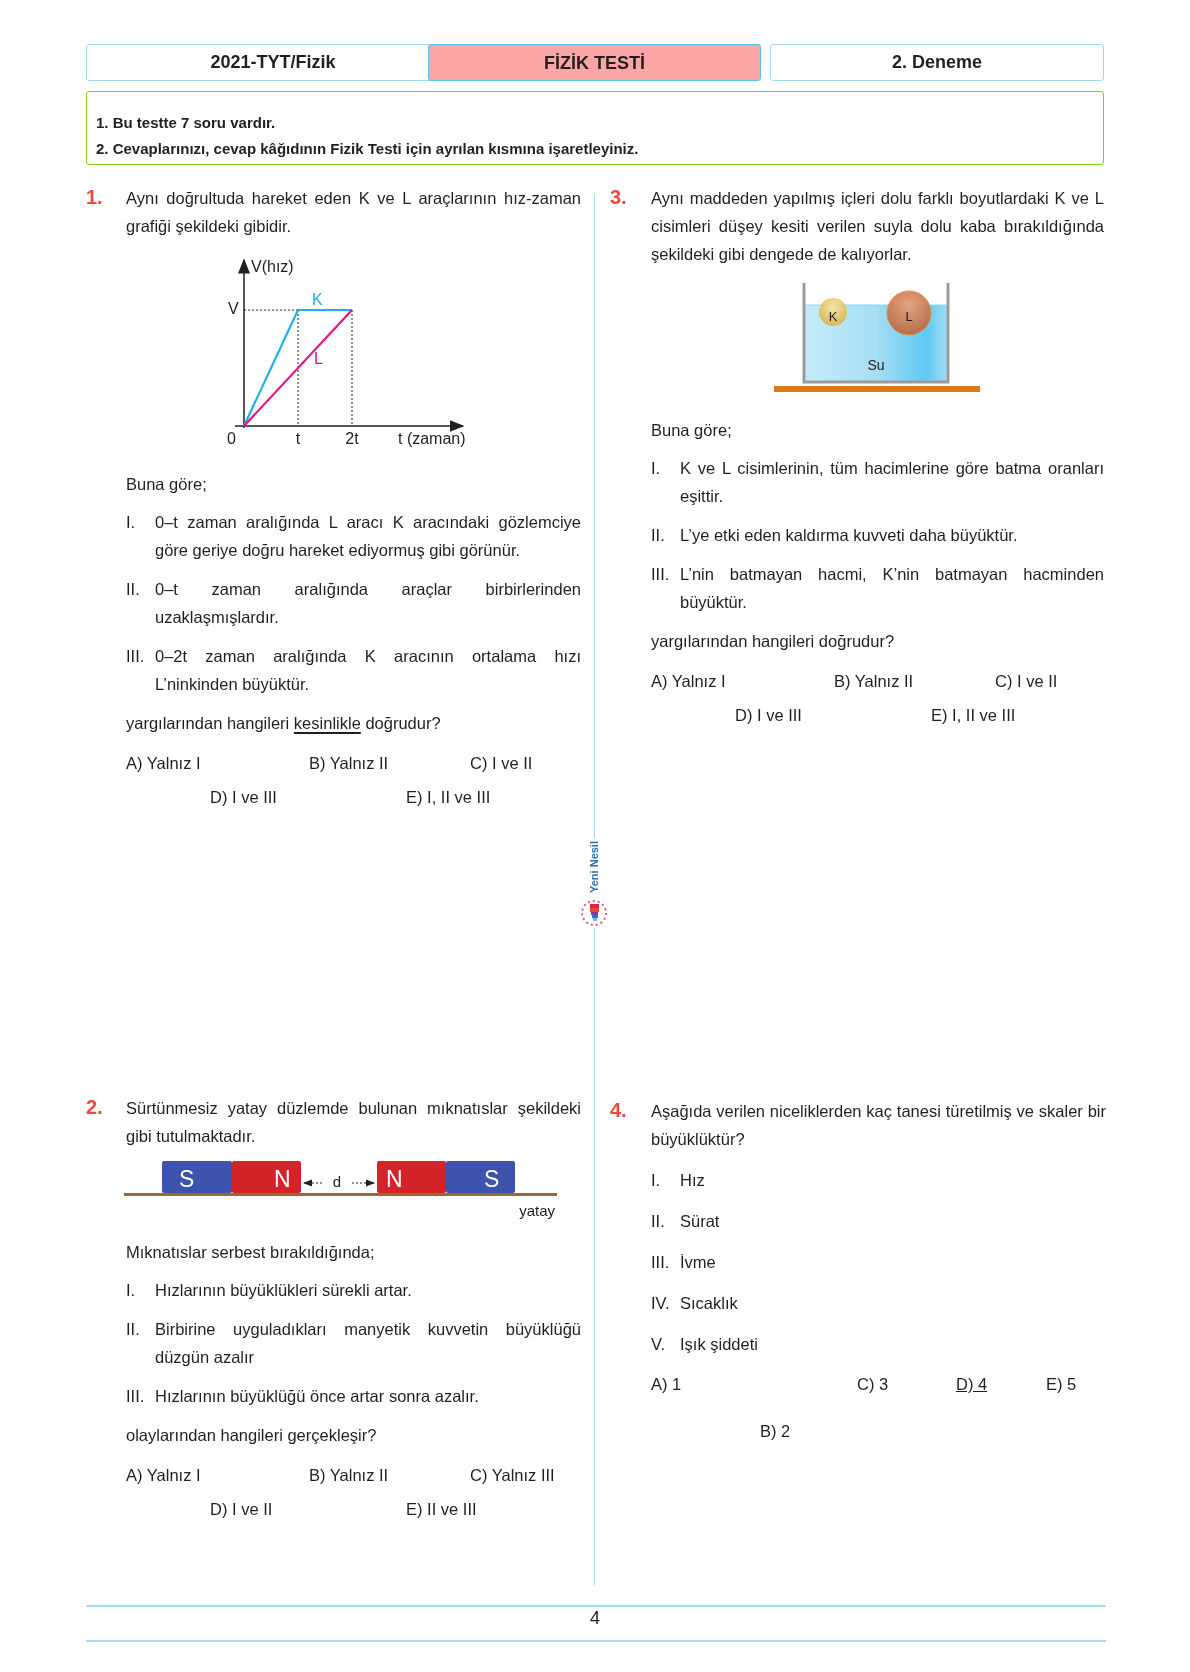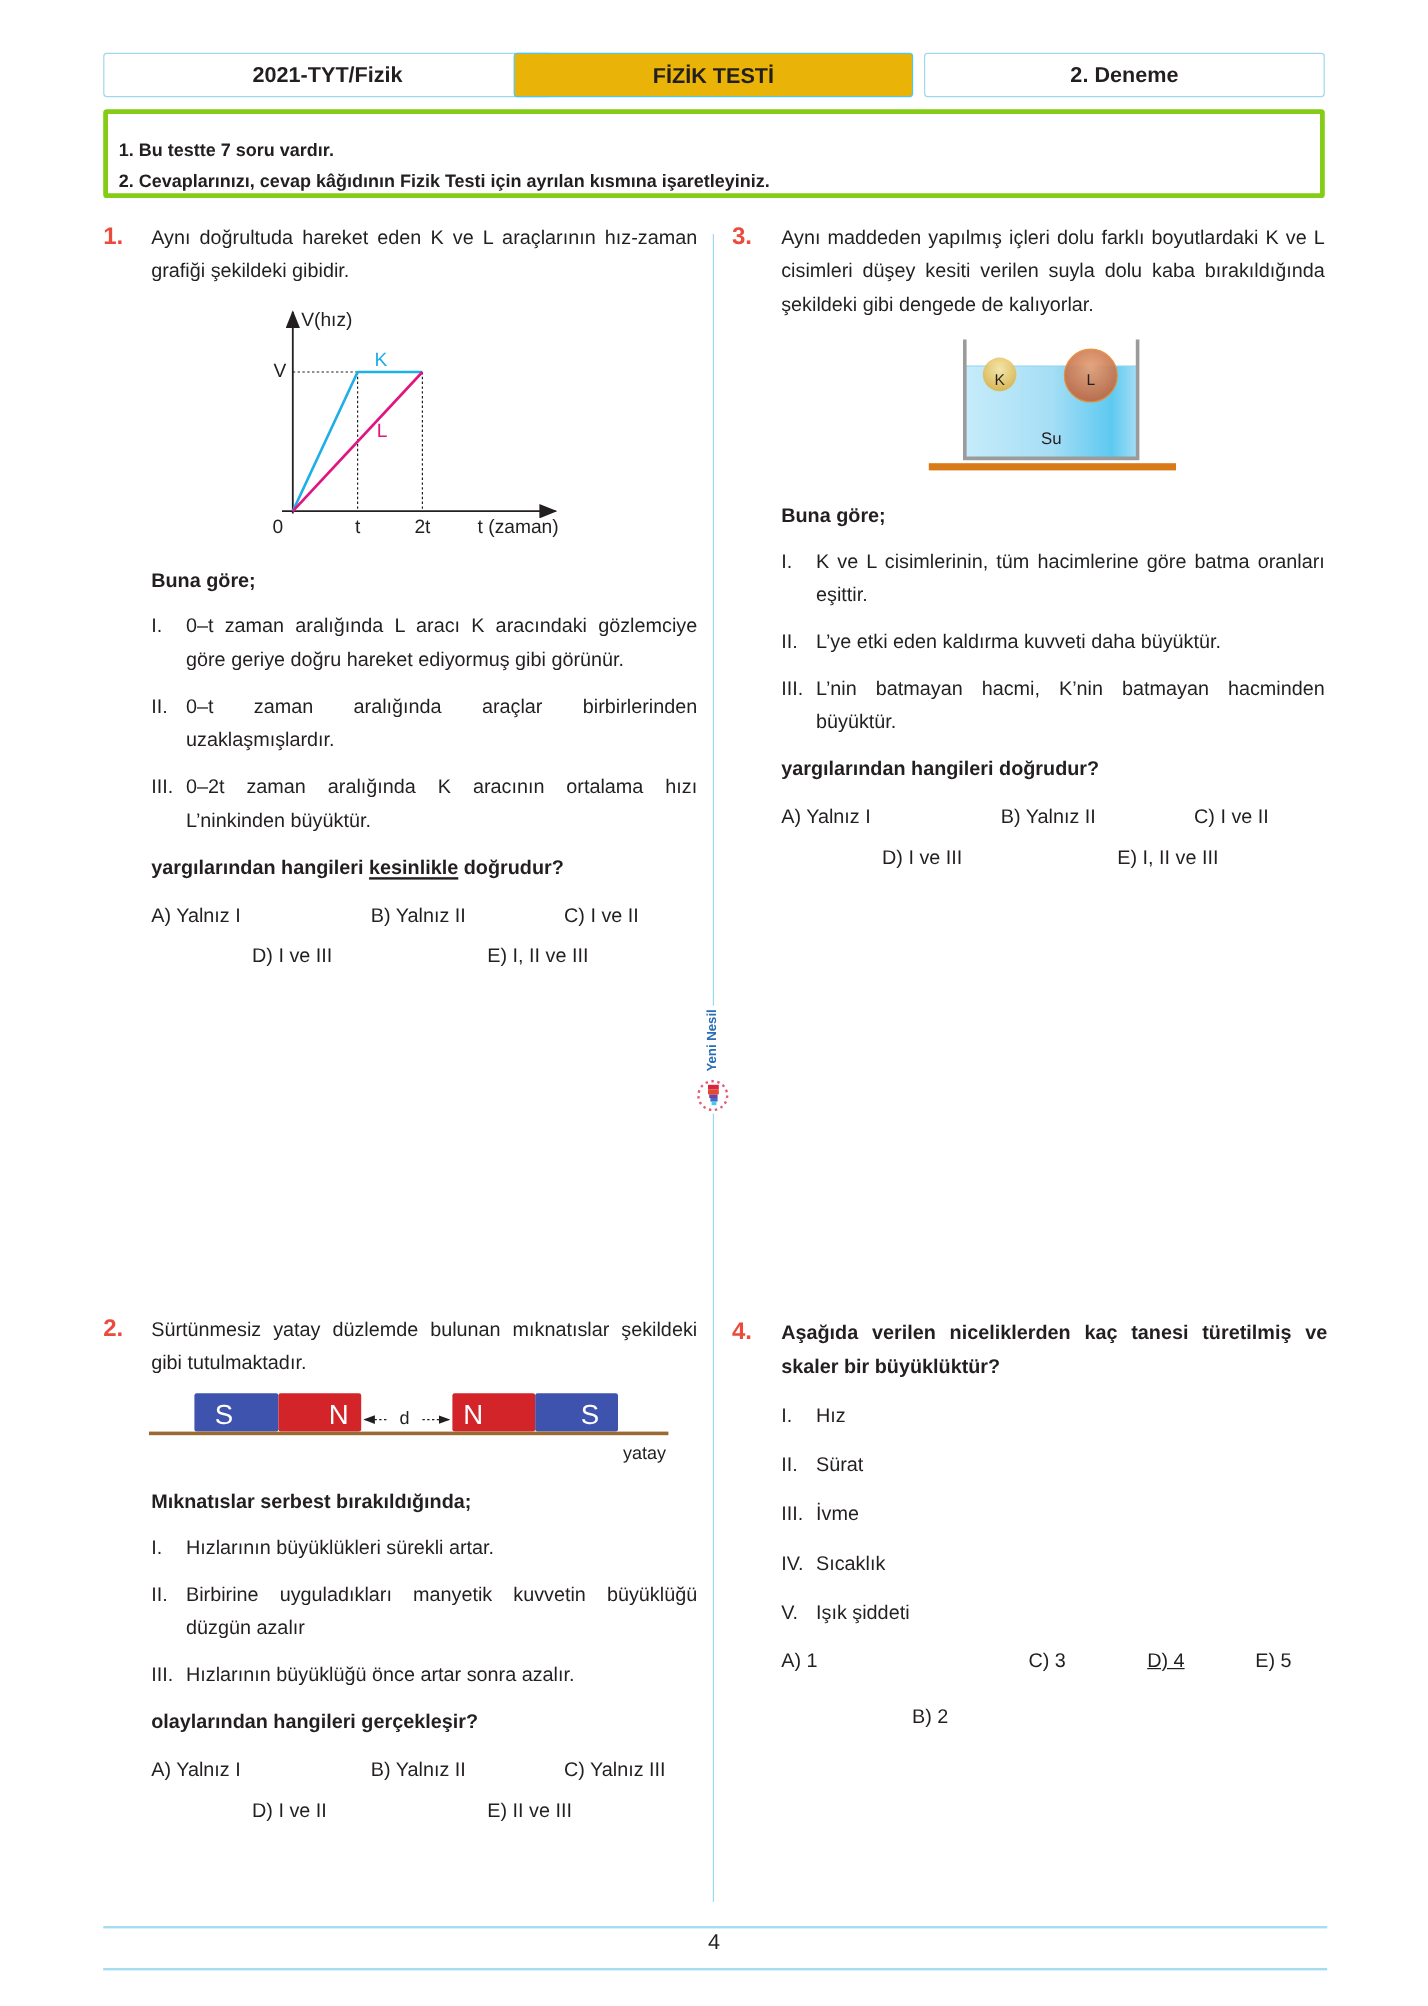--- a/index.html
+++ b/index.html
@@ -1,32 +1,32 @@
 <!DOCTYPE html>
 <html><head>
   <meta charset="utf-8">
   <style>
     html, body { margin: 0; padding: 0; background: #ffffff; }
     body { width: 1190px; height: 1672px; position: relative; font-family: "Liberation Sans", sans-serif; color: #231f20; }
     .hdr-box { position: absolute; top: 44px; height: 37px; border: 1px solid #9fd8ef; border-radius: 3px; box-sizing: border-box; display: flex; align-items: center; justify-content: center; font-weight: bold; font-size: 18px; font-family: "Liberation Sans", sans-serif; }
     .hdr-left { left: 86px; width: 374px; }
-    .hdr-mid { left: 428px; width: 333px; background: #eab308; border-color: #4fc6ef; align-items: flex-start; padding-top: 8px; }
+    .hdr-mid { left: 428px; width: 333px; background: #fca5a5; border-color: #4fc6ef; align-items: flex-start; padding-top: 8px; }
     .hdr-right { left: 770px; width: 334px; }
-    .info-box { position: absolute; left: 86px; top: 91px; width: 1018px; height: 74px; border: 4px solid #84cc16; border-radius: 3px; box-sizing: border-box; font-weight: bold; font-size: 15px; padding-left: 9px; }
+    .info-box { position: absolute; left: 86px; top: 91px; width: 1018px; height: 74px; border: 1px solid #84cc16; border-radius: 3px; box-sizing: border-box; font-weight: bold; font-size: 15px; padding-left: 9px; }
     .info-box .line { position: absolute; left: 9px; }
     .divider { position: absolute; left: 594px; top: 195px; width: 1px; height: 1390px; background: #9fd8ef; }
     .logo { position: absolute; left: 577px; top: 838px; width: 34px; height: 90px; background: #fff; }
     .logo-text { position: absolute; left: 2px; top: 0; width: 30px; height: 58px; display: flex; align-items: center; justify-content: center; }
     .logo-text span { transform: rotate(-90deg); font-size: 11px; font-weight: bold; color: #2a6db5; white-space: nowrap; display: inline-block; }
     .footer-line { position: absolute; left: 86px; width: 1020px; height: 2px; background: #a6dcf2; }
     .page-num { position: absolute; left: 0; width: 1190px; top: 1608px; text-align: center; font-size: 18px; }
     .q { position: absolute; font-size: 16.5px; line-height: 28px; }
     .qnum { position: absolute; color: #ec4a3c; font-weight: bold; font-size: 20px; }
     .stem { text-align: justify; }
-    .bold { font-weight: bold; }
+    .bold { font-weight: normal; }
     .item { position: relative; padding-left: 29px; text-align: justify; }
     .item .roman { position: absolute; left: 0; top: 0; }
     .opts { position: relative; height: 34px; }
     .opt { position: absolute; white-space: nowrap; }
     .u { text-decoration: underline; text-decoration-thickness: 1.5px; text-underline-offset: 3px; }
     svg text { font-family: "Liberation Sans", sans-serif; }
   </style>
 </head>
 <body>
 

